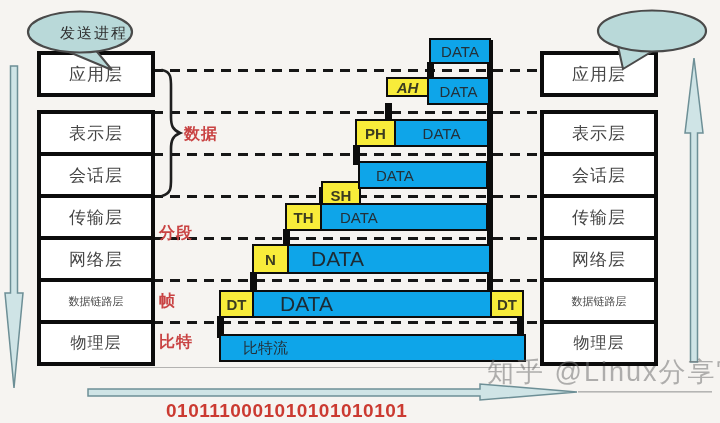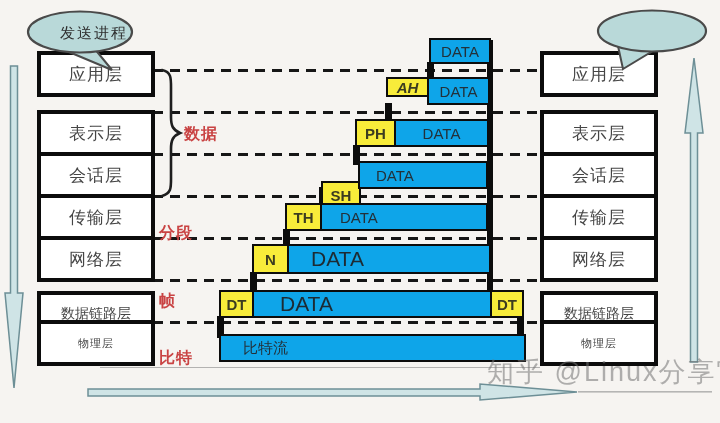--- a/index.html
+++ b/index.html
@@ -12,22 +12,22 @@
   .layer-box{
     position:absolute;width:118px;height:46px;box-sizing:border-box;
     background:#ffffff;border:4px solid #0c0c0c;
     display:flex;align-items:center;justify-content:center;
     font-size:17px;color:#454545;letter-spacing:1px;z-index:4;
   }
   .col-left .layer-box{left:37px;}
   .col-right .layer-box{left:540px;}
   .r0{top:51px}.r1{top:110px}.r2{top:152px}.r3{top:194px}
   .r4{top:236px}.r5{top:278px}.r6{top:320px}
-  .r6.layer-box{font-size:11px}
-  .col-left .r5.layer-box,.col-right .r5.layer-box{font-size:14px;letter-spacing:0;margin-top:13px;}
+  .r6.layer-box{font-size:16px}
+  .col-left .r5.layer-box,.col-right .r5.layer-box{font-size:11px;letter-spacing:0;}
 
   
   .dash{
     position:absolute;left:153px;width:389px;height:3px;z-index:1;
     background:repeating-linear-gradient(90deg,#161616 0 10px,transparent 10px 17px);
   }
   .d0{top:69px}.d1{top:111px}.d2{top:153px}.d3{top:195px}
   .d4{top:237px}.d5{top:279px}.d6{top:321px}
   .baseline{position:absolute;left:100px;top:367px;width:440px;height:1px;background:#8f8f8f;opacity:.65;z-index:1;}
 
@@ -111,21 +111,21 @@
     <div class="layer-box r6">物理层</div>
   </div>
 
   <svg class="abs" style="left:152px;top:67px;z-index:4" width="34" height="132">
     <path d="M 10,3 C 20,5 19,12 19,24 L 19,50 C 19,59 21,63 28,66 C 21,69 19,73 19,82 L 19,108 C 19,120 20,126 10,129" fill="none" stroke="#1e1e1e" stroke-width="2.6" stroke-linecap="round"></path>
   </svg>
 
   <div class="red-label" style="left:184px;top:124px;">数据</div>
   <div class="red-label" style="left:159px;top:223px;">分段</div>
   <div class="red-label" style="left:159px;top:291px;">帧</div>
-  <div class="red-label" style="left:159px;top:348px;">比特</div>
+  <div class="red-label" style="left:159px;top:332px;">比特</div>
 
   <div class="pdu dat" style="left:429px;top:38px;width:62px;height:26px;">DATA</div>
 
   <div class="pdu hdr" style="left:386px;top:77px;width:43px;height:20px;font-style:italic;">AH</div>
   <div class="pdu dat" style="left:427px;top:77px;width:63px;height:28px;">DATA</div>
 
   <div class="pdu hdr" style="left:355px;top:119px;width:41px;height:28px;">PH</div>
   <div class="pdu dat" style="left:394px;top:119px;width:95px;height:28px;">DATA</div>
 
   <div class="pdu hdr" style="left:321px;top:161px;width:40px;height:28px;margin-top:20px;">SH</div>
@@ -146,15 +146,16 @@
   <div class="conn" style="left:427px;top:62px;height:24px;"></div>
   <div class="conn" style="left:385px;top:103px;height:20px;"></div>
   <div class="conn" style="left:353px;top:145px;height:20px;"></div>
   <div class="conn" style="left:319px;top:187px;height:20px;"></div>
   <div class="conn" style="left:283px;top:229px;height:20px;"></div>
   <div class="conn" style="left:250px;top:272px;height:22px;"></div>
   <div class="conn" style="left:217px;top:316px;height:22px;"></div>
   <div class="conn" style="left:487px;top:40px;height:278px;width:6px;"></div>
   <div class="conn" style="left:517px;top:316px;height:22px;"></div>
 
+  <div class="binary">0101110001010101010101</div>
   <div class="wm1">知乎 @Linux分享官</div>
 
 </div>
 
 </body></html>

